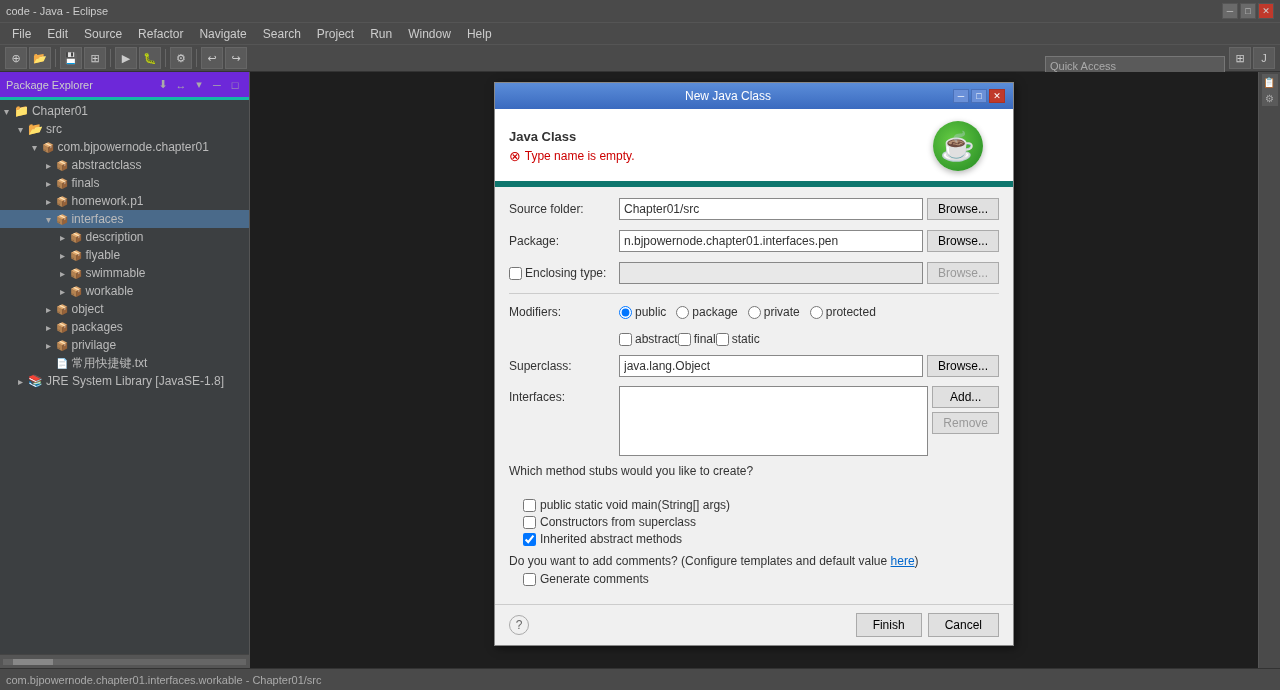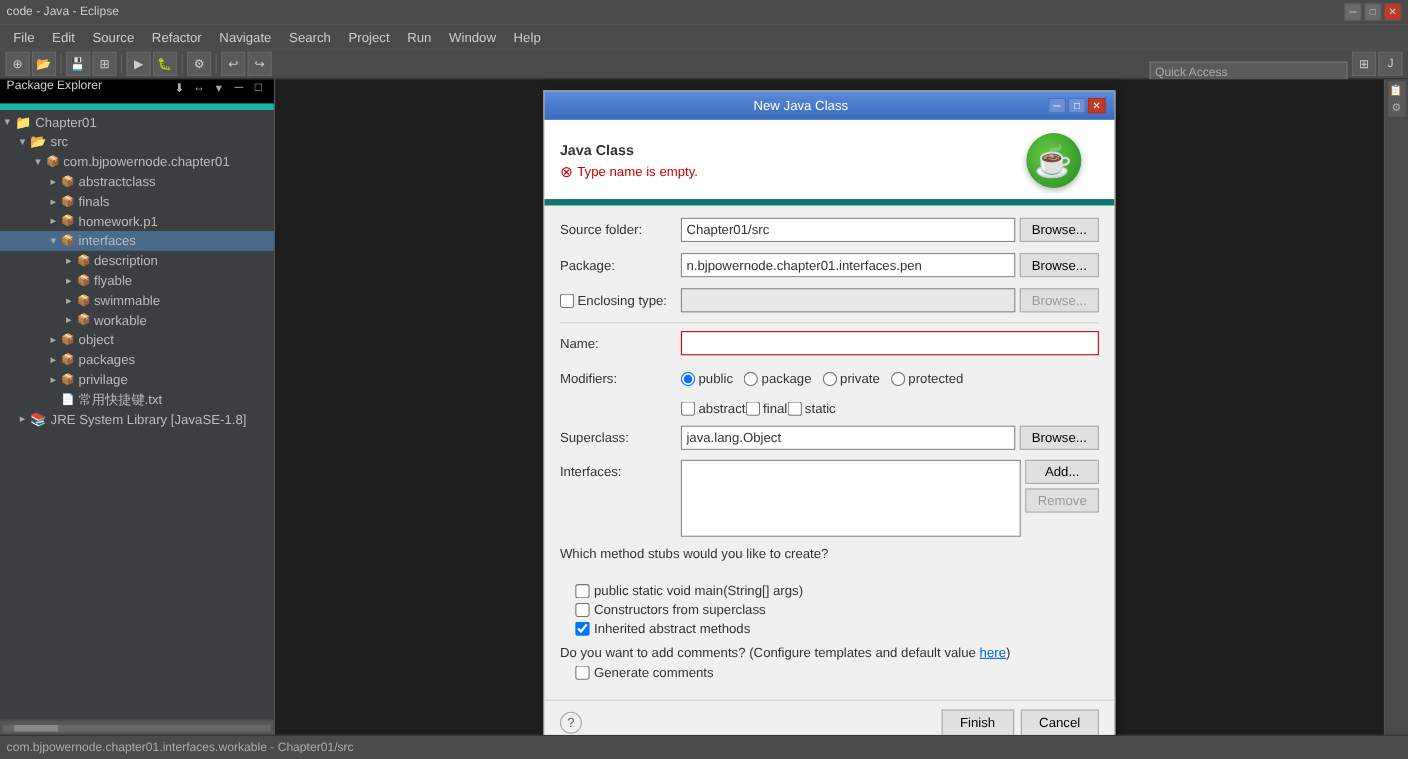--- a/index.html
+++ b/index.html
@@ -98,25 +98,26 @@
       width: 250px;
       background: #3c3f41;
       border-right: 1px solid #555;
       display: flex;
       flex-direction: column;
       flex-shrink: 0;
     }
 
     
     .panel-header {
-      background: #000000;
+      background: #6d28d9;
       height: 28px;
       display: flex;
+      align-items: center;
       padding: 0 6px;
-      border-bottom: 6px solid #14b8a6;
+      border-bottom: 3px solid #14b8a6;
       color: #ccc;
       font-size: 12px;
     }
     .panel-header-title { flex: 1; font-size: 11px; }
     .panel-header-btns { display: flex; gap: 2px; }
     .panel-btn { width: 16px; height: 16px; color: #aaa; font-size: 11px; cursor: pointer; display: flex; align-items: center; justify-content: center; }
 
     .tree-area {
       flex: 1;
       overflow: auto;
@@ -615,26 +616,20 @@
                 </label>
               </div>
               <div class="form-control">
                 <input type="text" class="text-input" disabled="" style="background: rgb(232, 232, 232);">
                 <button class="browse-btn" disabled="" style="background:#e0e0e0;color:#999;">Browse...</button>
               </div>
             </div>
 
             <div style="height:1px;background:#ccc;margin:6px 0;"></div>
 
-            <div class="form-row">
-              <div class="form-label">Name:</div>
-              <div class="form-control">
-                <input type="text" class="text-input name-input" value="" style="">
-              </div>
-            </div>
 
             <div class="form-row">
               <div class="form-label">Modifiers:</div>
               <div class="form-control">
                 <div class="modifiers-group">
                   <label class="radio-item">
                     <input type="radio" name="modifier" value="public" checked="" style="">
                     <span>public</span>
                   </label>
                   <label class="radio-item">

